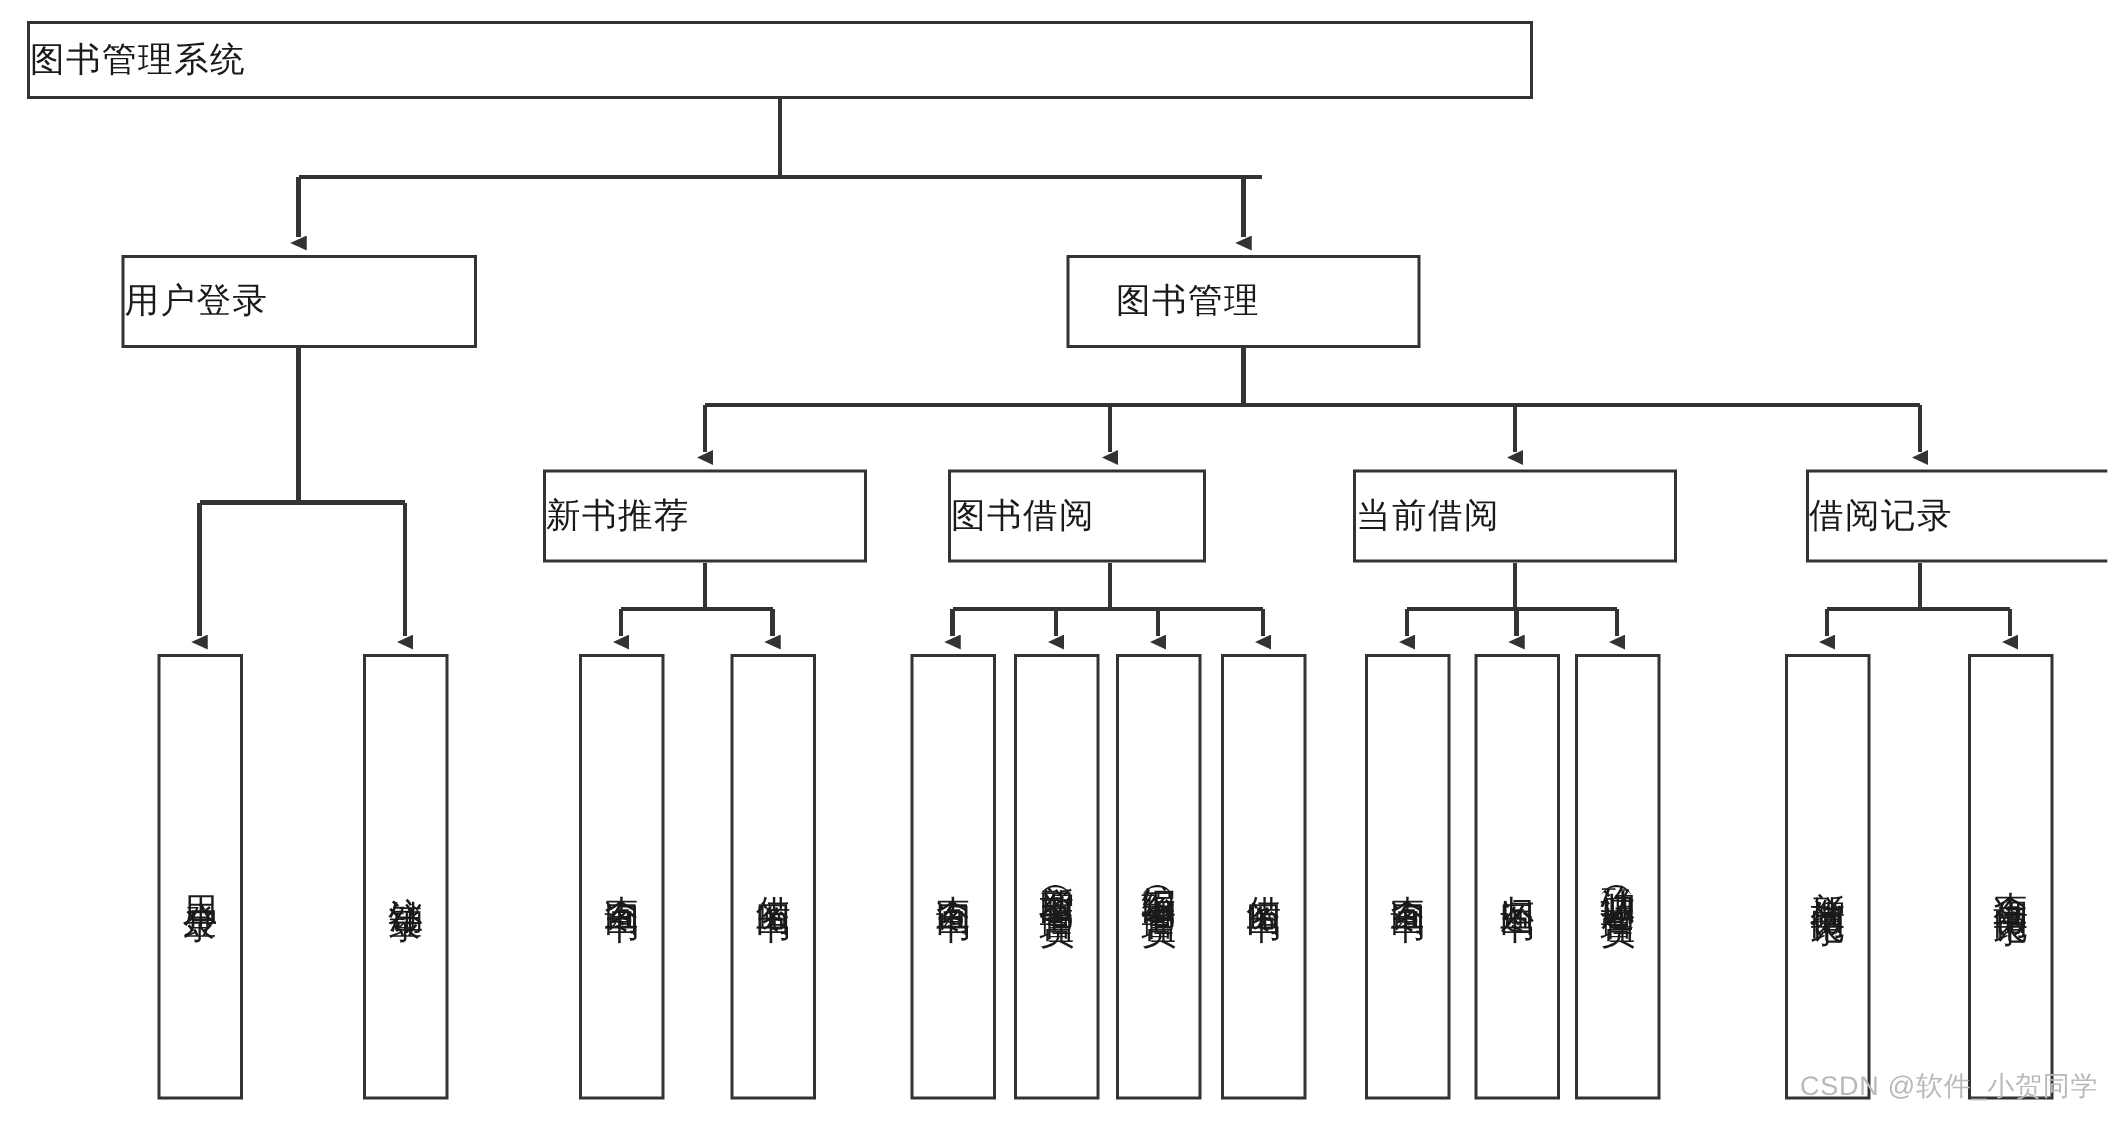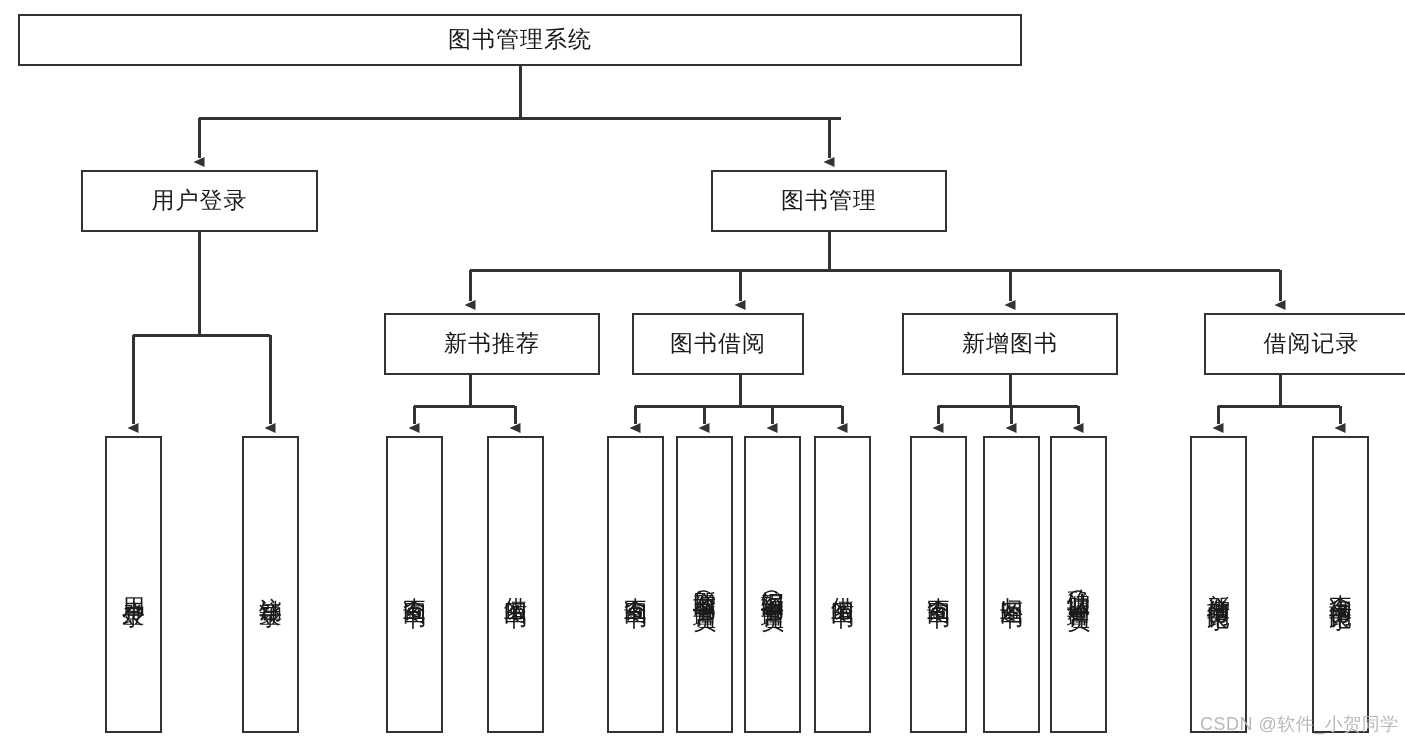--- a/index.html
+++ b/index.html
@@ -17,21 +17,20 @@
     background: #ffffff;
     overflow: hidden;
   }
   .node {
     position: absolute;
     box-sizing: border-box;
     border: 2px solid #333333;
     background: #ffffff;
     display: flex;
     align-items: center;
-    justify-content: center;
     color: #1a1a1a;
   }
   .node-label {
     display: block;
     text-align: center;
     white-space: pre-line;
     line-height: 1.18;
   }
   .node.horiz .node-label {
     font-size: 23px;
@@ -124,34 +123,34 @@
   </svg>
 
   <div class="node horiz" style="left:18px;top:14px;width:1004px;height:52px;">
     <span class="node-label">图书管理系统</span>
   </div>
 
   <div class="node horiz" style="left:81px;top:170px;width:237px;height:62px;">
     <span class="node-label">用户登录</span>
   </div>
 
-  <div class="node horiz" style="left:711px;top:170px;width:236px;height:62px;">
+  <div class="node horiz" style="left:711px;top:170px;width:236px;height:62px;padding-left:31px;">
     <span class="node-label">图书管理</span>
   </div>
 
-  <div class="node horiz" style="left:362px;top:313px;width:216px;height:62px;margin-left:22px;">
+  <div class="node horiz" style="left:362px;top:313px;width:216px;height:62px;">
     <span class="node-label">新书推荐</span>
   </div>
 
   <div class="node horiz" style="left:632px;top:313px;width:172px;height:62px;">
     <span class="node-label">图书借阅</span>
   </div>
 
   <div class="node horiz" style="left:902px;top:313px;width:216px;height:62px;">
-    <span class="node-label">新增图书</span>
+    <span class="node-label">当前借阅</span>
   </div>
 
   <div class="node horiz" style="left:1172px;top:313px;width:215px;height:62px;margin-left:32px;">
     <span class="node-label">借阅记录</span>
   </div>
 
   <div class="node vert" style="left:105px;top:436px;width:57px;height:297px;">
     <span class="node-label">用户登录</span>
   </div>
 

